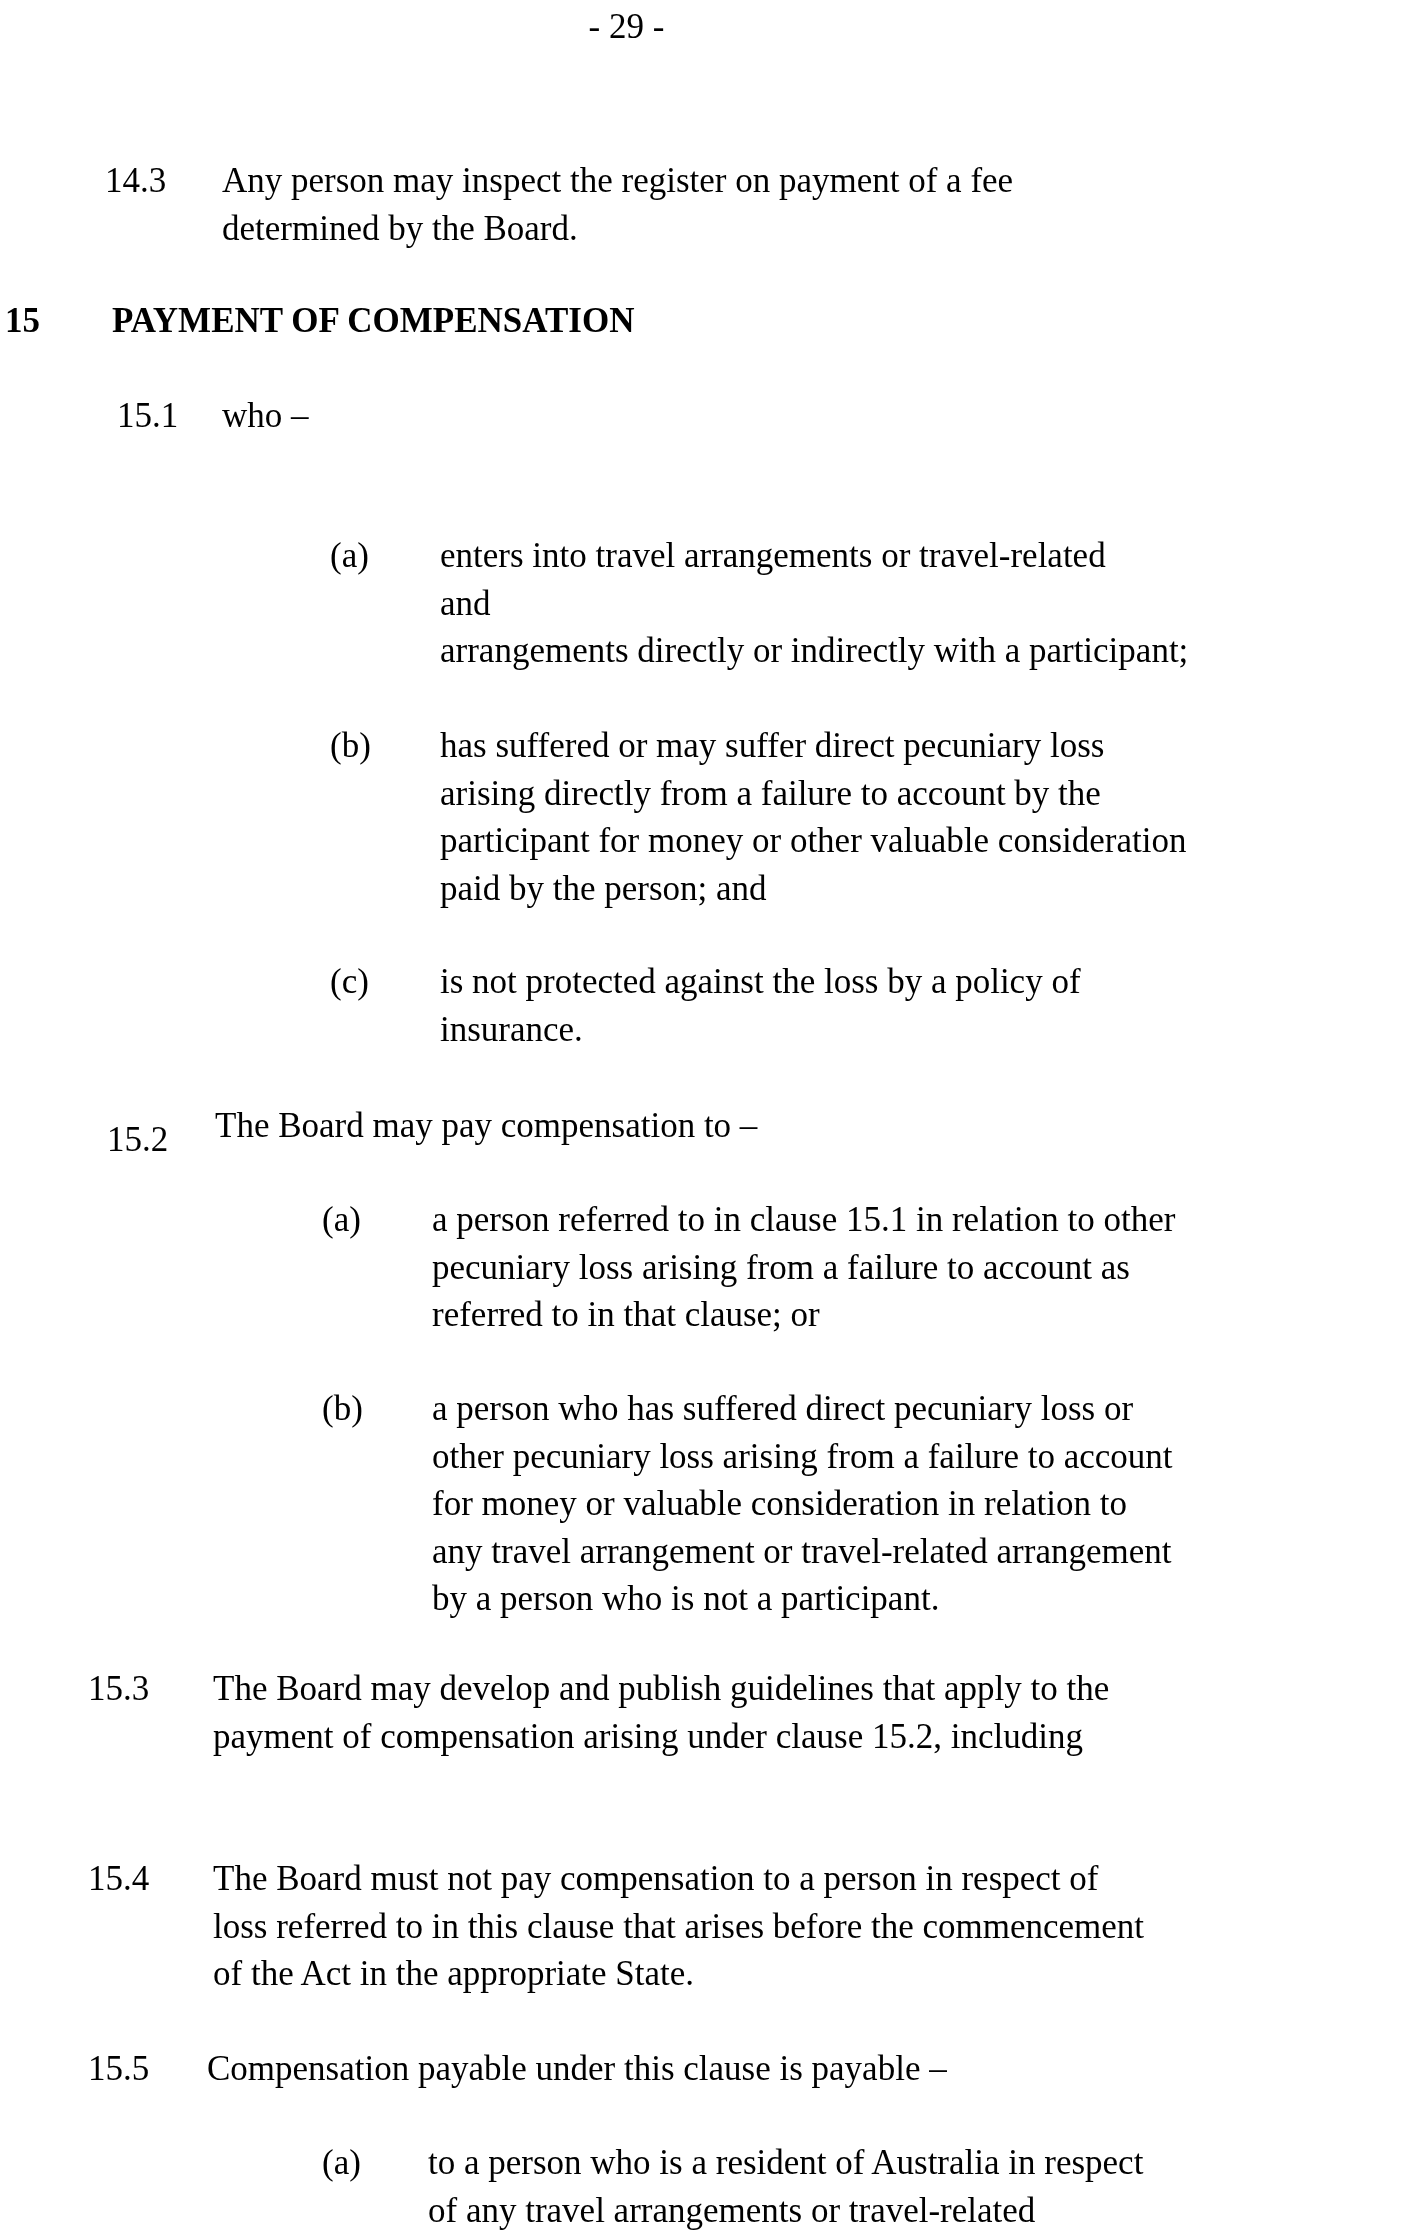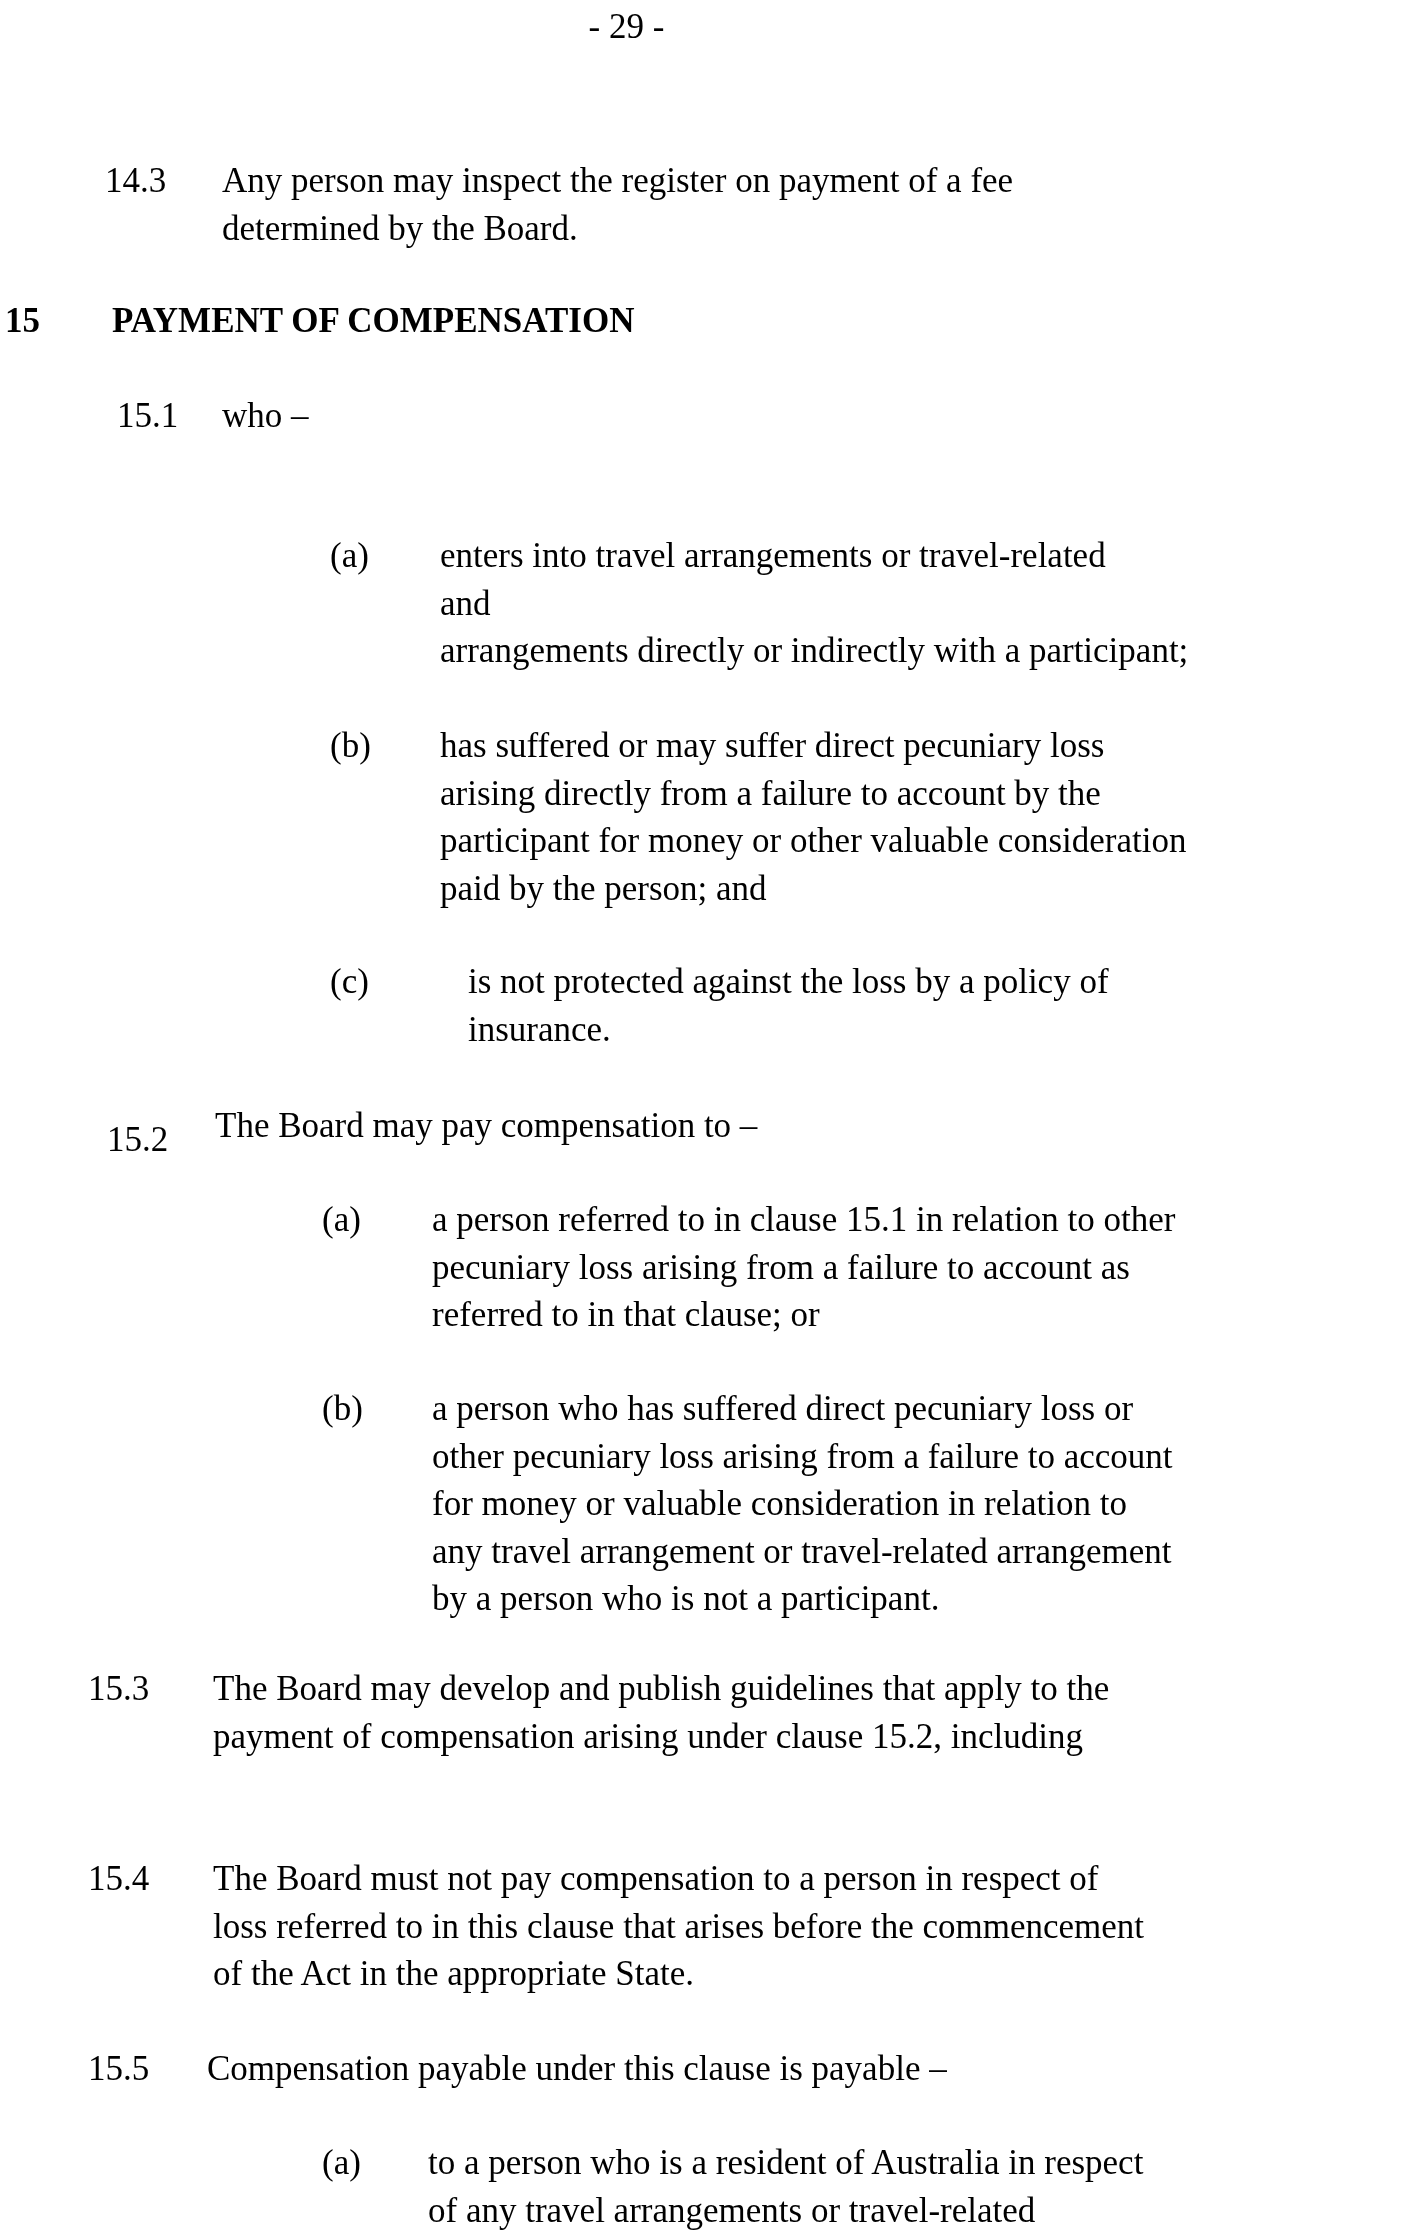--- a/index.html
+++ b/index.html
@@ -46,21 +46,21 @@
 
   <div class="abs" style="left:330px; top:722px;">(b)</div>
   <div class="abs" style="left:440px; top:722px;">
     <span class="line">has suffered or may suffer direct pecuniary loss</span>
     <span class="line">arising directly from a failure to account by the</span>
     <span class="line">participant for money or other valuable consideration</span>
     <span class="line">paid by the person; and</span>
   </div>
 
   <div class="abs" style="left:330px; top:958px;">(c)</div>
-  <div class="abs" style="left:440px; top:958px;margin-left:28px;">
+  <div class="abs" style="left:440px; top:958px;">
     <span class="line">is not protected against the loss by a policy of</span>
     <span class="line">insurance.</span>
   </div>
 </div>
 
 <div>
   <div class="abs" style="left:107px; top:1116px;">15.2</div>
   <div class="abs" style="left:215px; top:1102px;">
     <span class="line">The Board may pay compensation to –</span>
   </div>

